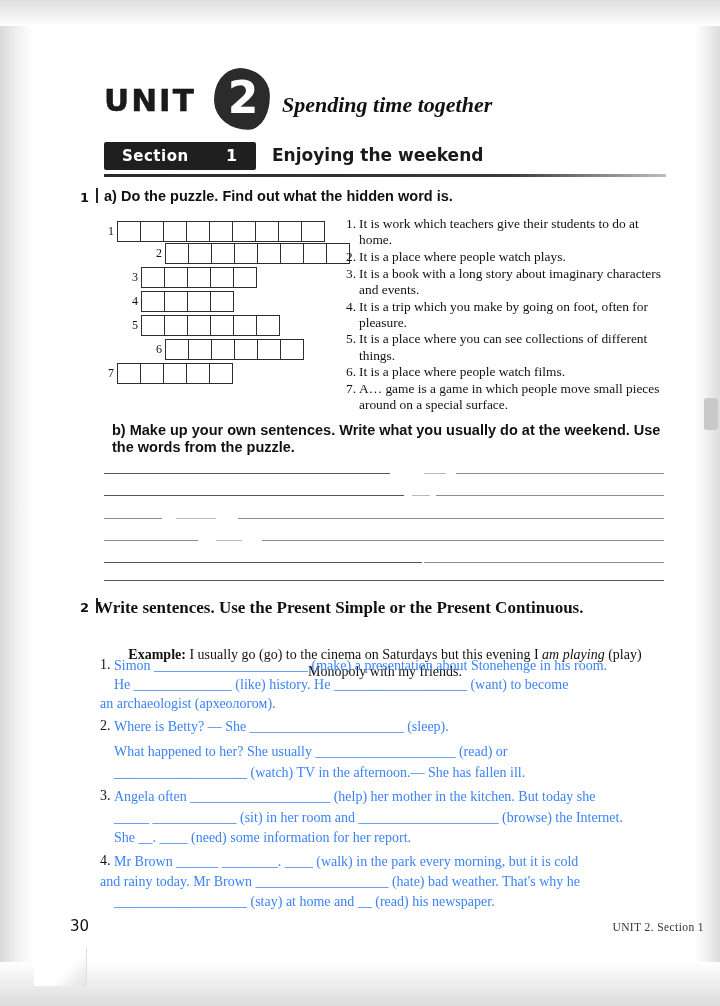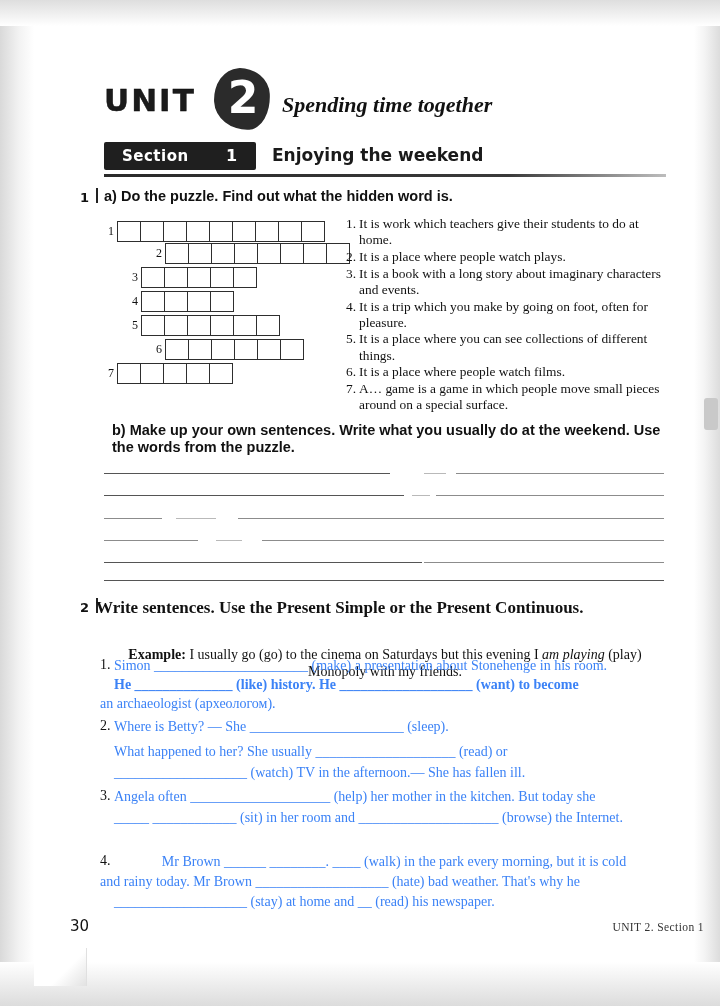--- a/index.html
+++ b/index.html
@@ -489,33 +489,34 @@
       <div class="ex2-title">Write sentences. Use the Present Simple or the Present Continuous.</div>
     </div>
 
     <div class="example">
       <span class="lbl">Example:</span>
       <span>I usually go (go) to the cinema on Saturdays but this evening I </span><span class="italic">am playing</span><span> (play) Monopoly with my friends.</span>
     </div>
 
     <div class="qnum" style="left:100px; top:655px;">1.</div>
     <div class="qitem" style="left:114px; top:655px; width:554px;">Simon ______________________ (make) a presentation about Stonehenge in his room.</div>
-    <div class="qitem" style="left:114px; top:674px; width:554px;font-weight:bold;">He ______________ (like) history. He ___________________ (want) to become</div>
+    <div class="qitem" style="left:114px; top:674px; width:554px;">He ______________ (like) history. He ___________________ (want) to become</div>
     <div class="qitem" style="left:100px; top:693px; width:554px;">an archaeologist (археологом).</div>
 
     <div class="qnum" style="left:100px; top:716px;">2.</div>
     <div class="qitem" style="left:114px; top:716px; width:554px;">Where is Betty? — She ______________________ (sleep).</div>
     <div class="qitem" style="left:114px; top:741px; width:554px;">What happened to her? She usually ____________________ (read) or</div>
     <div class="qitem" style="left:114px; top:762px; width:554px;">___________________ (watch) TV in the afternoon.— She has fallen ill.</div>
 
     <div class="qnum" style="left:100px; top:786px;">3.</div>
     <div class="qitem" style="left:114px; top:786px; width:560px;">Angela often ____________________ (help) her mother in the kitchen. But today she</div>
     <div class="qitem" style="left:114px; top:807px; width:560px;">_____ ____________ (sit) in her room and ____________________ (browse) the Internet.</div>
+    <div class="qitem" style="left:114px; top:827px; width:560px;">She __.            ____    (need) some information for her report.</div>
 
     <div class="qnum" style="left:100px; top:851px;">4.</div>
-    <div class="qitem" style="left:114px; top:851px; width:560px;text-align:center;">Mr Brown ______ ________.      ____ (walk) in the park every morning, but it is cold</div>
+    <div class="qitem" style="left:114px; top:851px; width:560px;">Mr Brown ______ ________.      ____ (walk) in the park every morning, but it is cold</div>
     <div class="qitem" style="left:114px; top:891px; width:560px;">___________________ (stay) at home and __                        (read) his newspaper.</div>
     <div class="qitem" style="left:100px; top:871px; width:560px;">and rainy today. Mr Brown ___________________ (hate) bad weather. That's why he</div>
 
     <div class="page-num">30</div>
     <div class="footer-right">UNIT 2. Section 1</div>
   </div>
 </div>
 
 </body></html>

